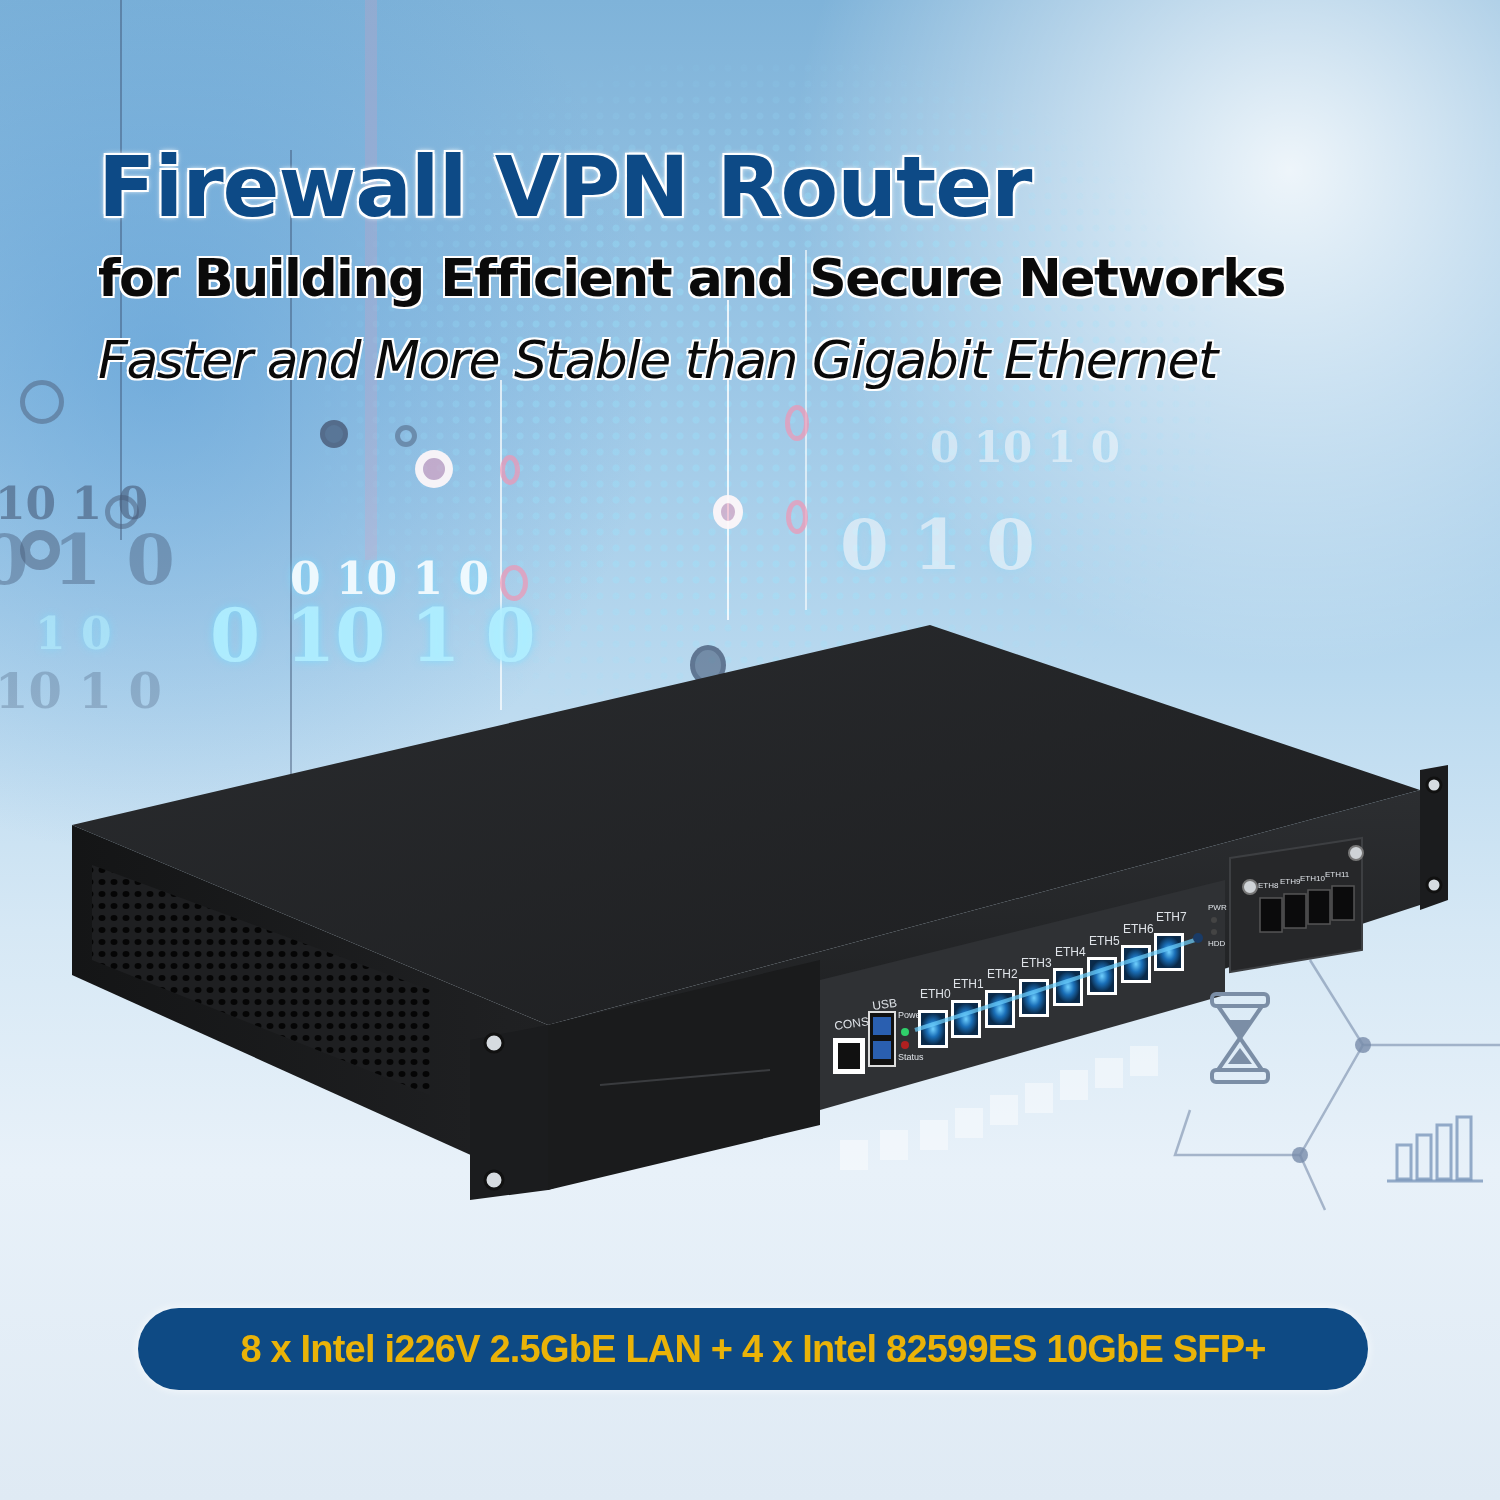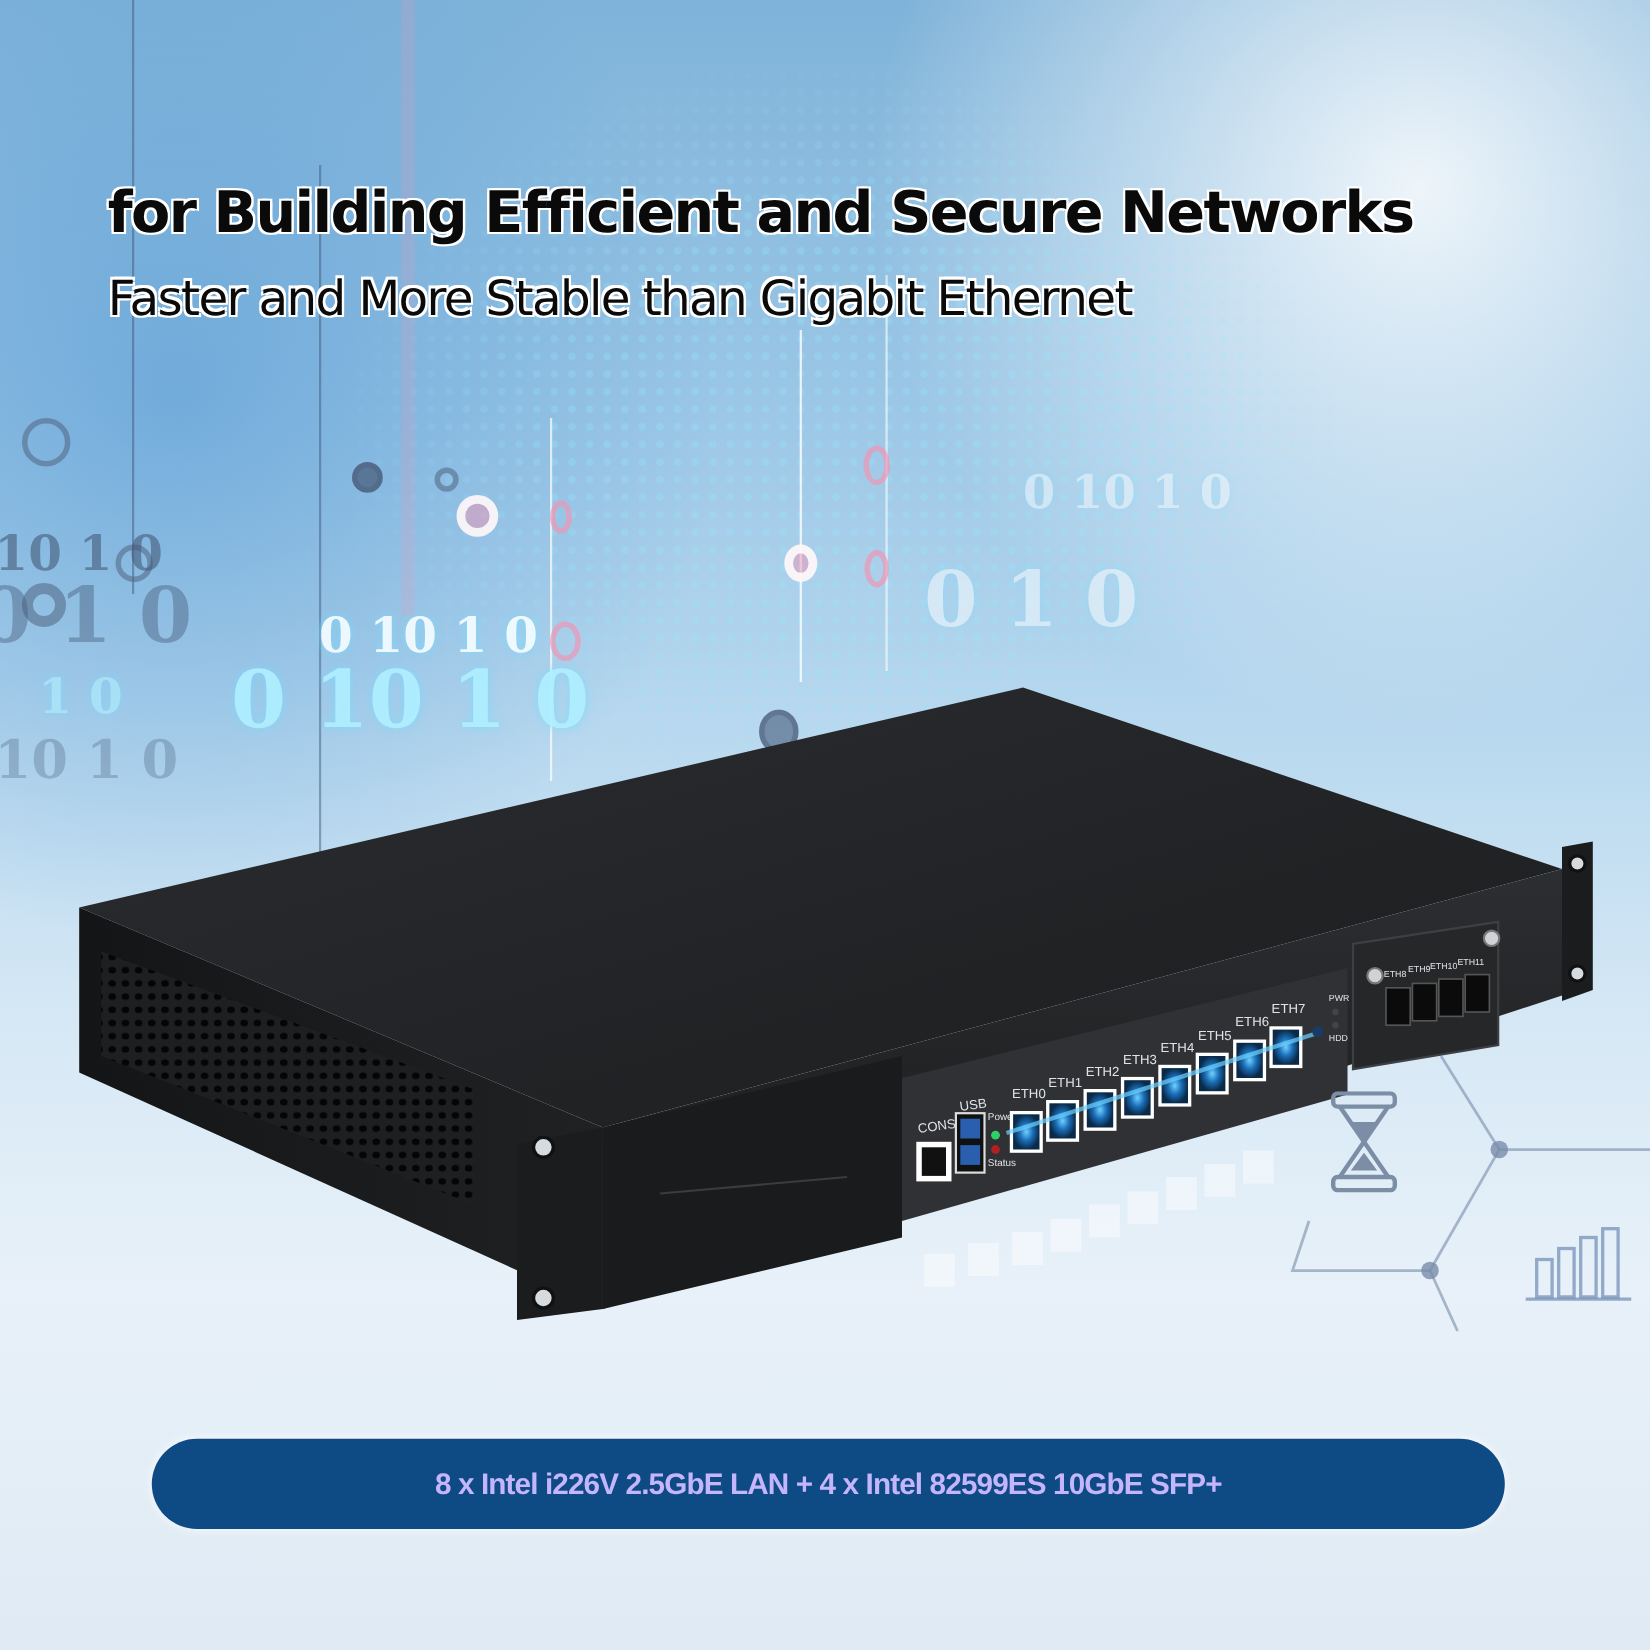--- a/index.html
+++ b/index.html
@@ -41,34 +41,35 @@
   .title {
     font-family: "DejaVu Sans", sans-serif; font-weight: bold; font-size: 84px;
     color: #0d4a86; letter-spacing: -1px; line-height: 1;
     text-shadow: 0 0 4px #fff, 0 0 6px #fff, 2px 2px 0 #fff, -2px -2px 0 #fff, 2px -2px 0 #fff, -2px 2px 0 #fff;
   }
   .subtitle {
     margin-top: 19px; font-weight: bold; font-size: 52px; color: #0a0a0a; letter-spacing: -1.5px;
     text-shadow: 2px 2px 0 #fff, -2px -2px 0 #fff, 2px -2px 0 #fff, -2px 2px 0 #fff;
   }
   .tagline {
-    margin-top: 22px; font-size: 44px; color: #0a0a0a; letter-spacing: -1.5px;
+    margin-top: 22px; font-size: 52px; color: #0a0a0a; letter-spacing: -1.5px;
     text-shadow: 2px 2px 0 #fff, -2px -2px 0 #fff, 2px -2px 0 #fff, -2px 2px 0 #fff;
+    font-style: italic;
   }
 
   
   .router { position: absolute; left: 0; top: 0; width: 1500px; height: 1500px; }
   .spec-banner {
     position: absolute; left: 138px; top: 1308px; width: 1230px; height: 82px;
     background: #0e4a84; border-radius: 41px;
     display: flex; align-items: center; justify-content: center;
     box-shadow: 0 0 10px rgba(255,255,255,0.8);
   }
   .spec-text {
-    color: #c4b5fd; font-weight: bold; font-size: 27px; letter-spacing: -0.8px;
+    color: #eab308; font-weight: bold; font-size: 38px; letter-spacing: -0.8px;
     font-family: "Liberation Sans", sans-serif;
   }
   .port-label { font-family: "Liberation Sans", sans-serif; fill: #dfe3e8; font-size: 12px; }
 
   
   .hourglass { position: absolute; left: 1208px; top: 992px; width: 64px; height: 92px; }
   .bars { position: absolute; left: 1385px; top: 1115px; width: 100px; height: 70px; }
 </style>
 </head>
 <body>
@@ -116,20 +117,21 @@
       <polyline points="1340,870 1420,820"></polyline>
     </g>
     <g fill="rgba(120,140,170,0.8)">
       <circle cx="1363" cy="1045" r="8"></circle>
       <circle cx="1300" cy="1155" r="8"></circle>
     </g>
   </svg>
 </div>
 
 <div class="title-block">
+  <h1 class="title">Firewall VPN Router</h1>
   <h2 class="subtitle">for Building Efficient and Secure Networks</h2>
   <p class="tagline">Faster and More Stable than Gigabit Ethernet</p>
 </div>
 
 <svg class="router" viewBox="0 0 1500 1500">
   <defs>
     <linearGradient id="topGrad" x1="0" y1="0" x2="1" y2="1">
       <stop offset="0" stop-color="#2a2c2f"></stop>
       <stop offset="1" stop-color="#1c1d1f"></stop>
     </linearGradient>

